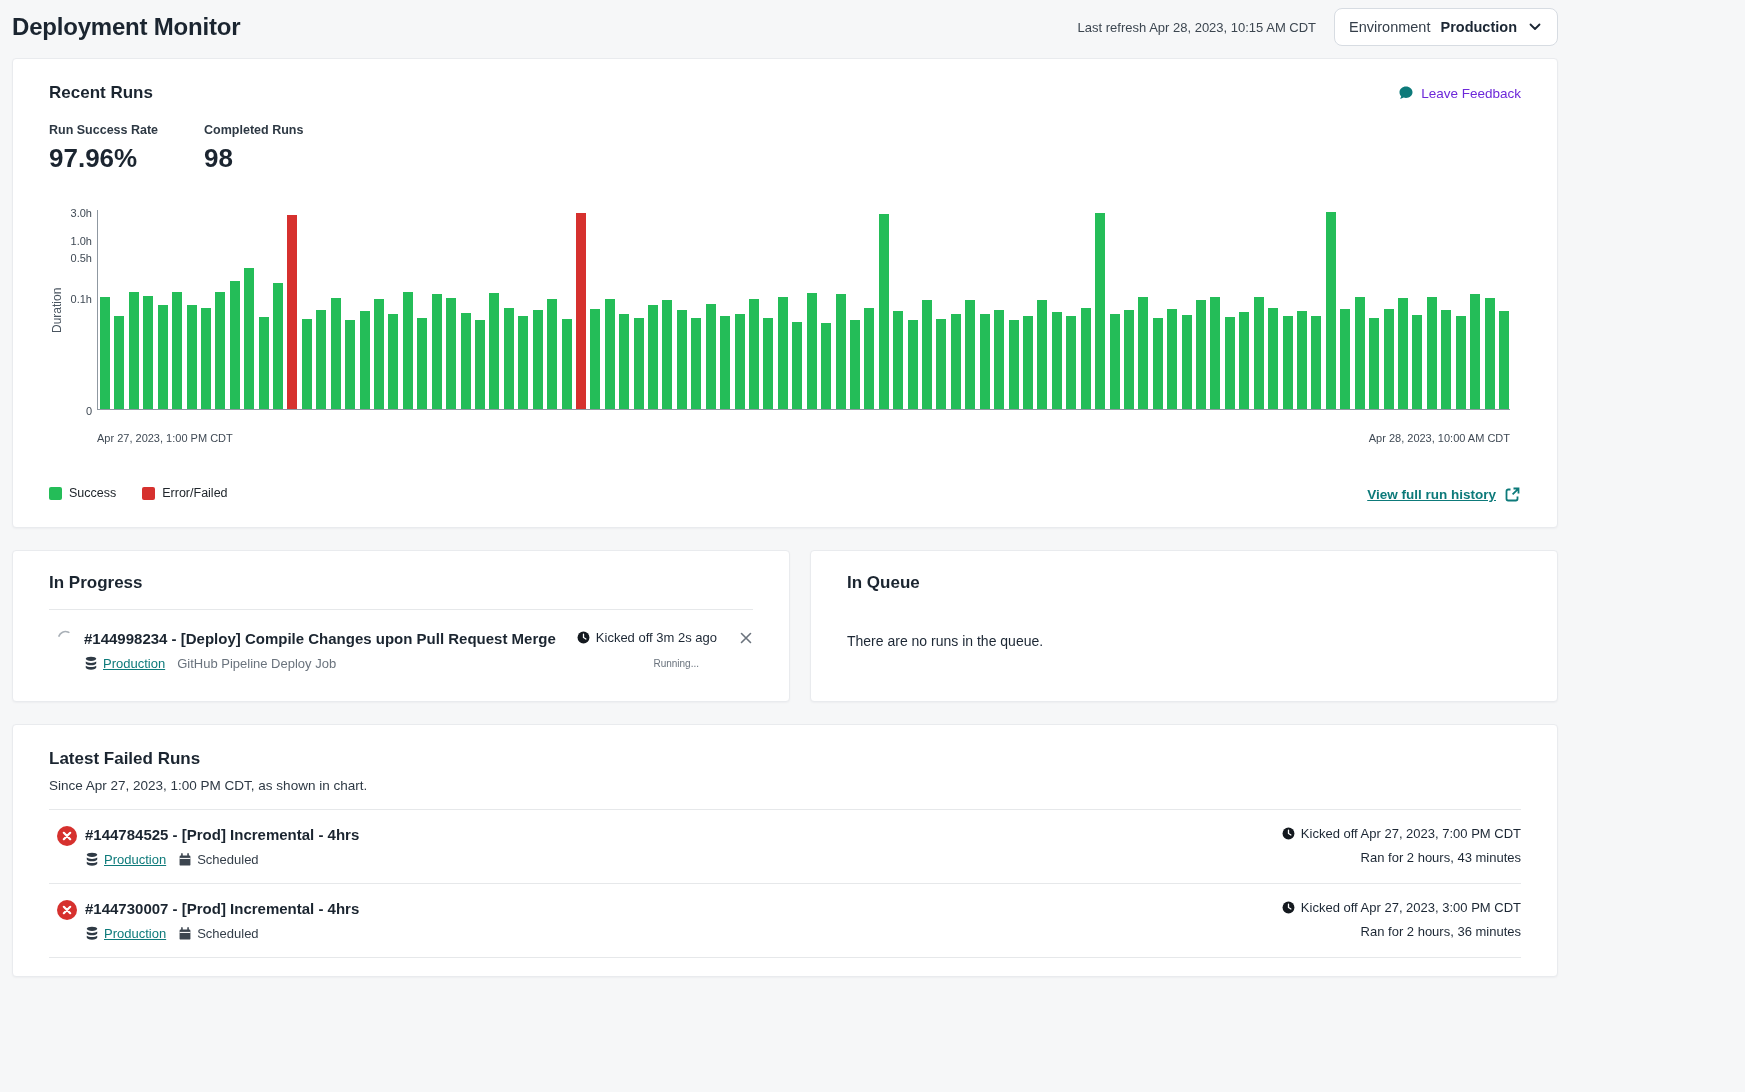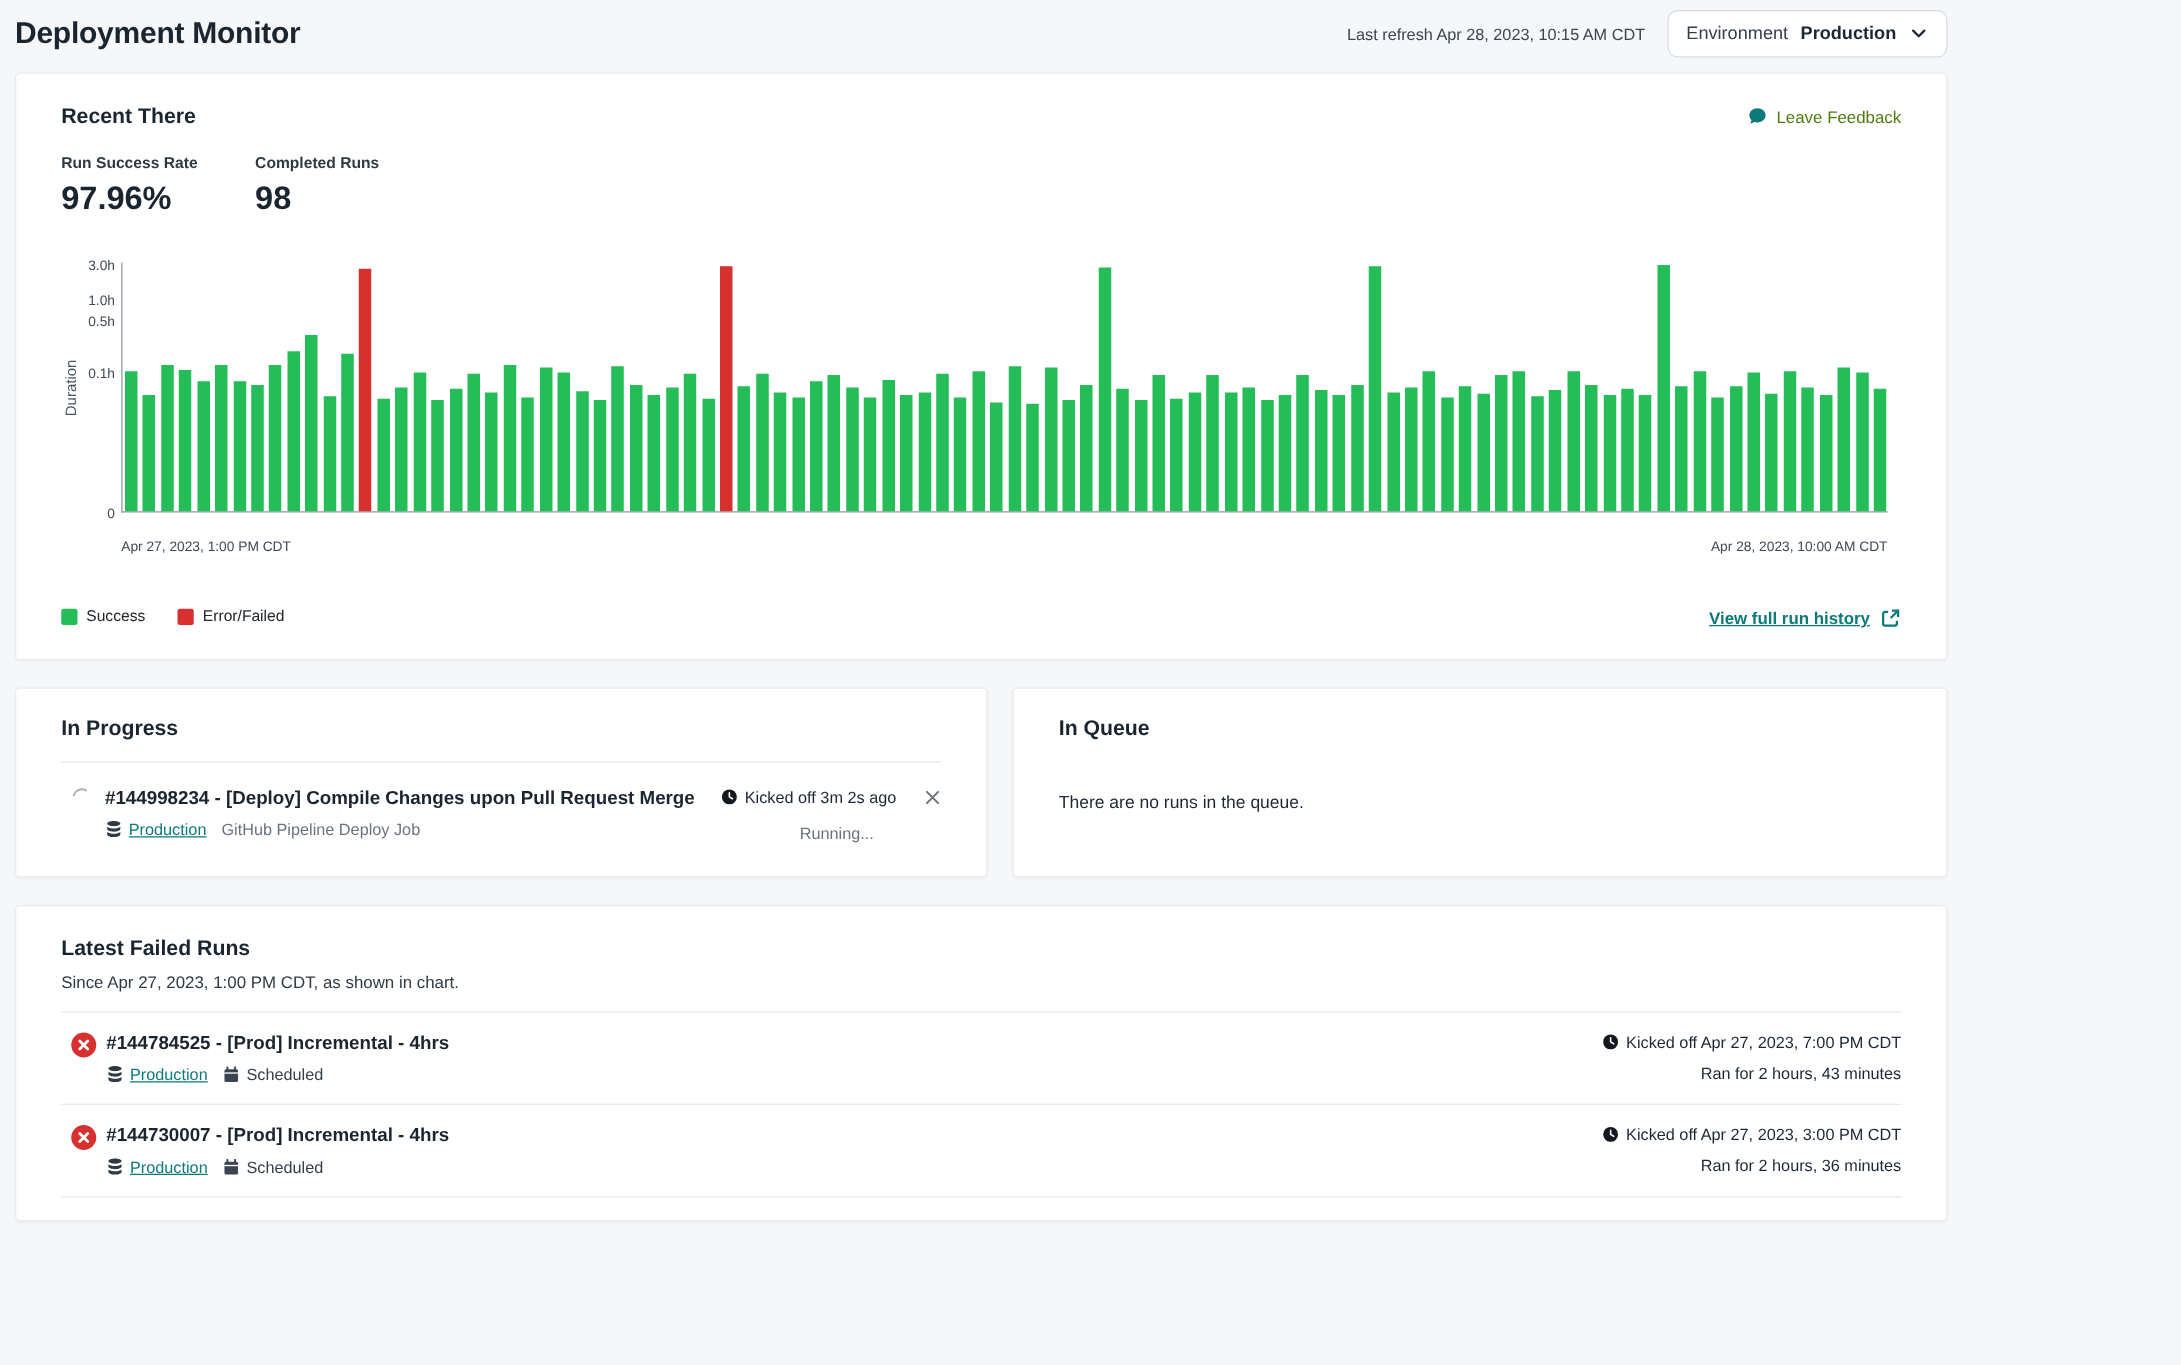--- a/index.html
+++ b/index.html
@@ -30,21 +30,21 @@
   
   .card {
     background:#fff; border:1px solid #e9ebee; border-radius:4px;
     box-shadow:0 1px 2px rgba(20,30,40,.04);
   }
   .card-title { font-size:17px; font-weight:700; color:#1b2530; }
 
   
   .recent-runs { padding:24px 36px; }
   .rr-head { display:flex; align-items:center; justify-content:space-between; }
-  .feedback { display:flex; align-items:flex-end; gap:7px; color:#4d7c0f; font-size:13.5px; cursor:pointer; }
+  .feedback { display:flex; align-items:flex-end; gap:7px; color:#6d28d9; font-size:13.5px; cursor:pointer; }
   .kpis { display:flex; gap:46px; margin-top:20px; }
   .kpi-label { font-size:12.5px; font-weight:700; color:#2e3944; }
   .kpi-value { font-size:26px; font-weight:700; color:#1b2530; margin-top:6px; }
 
   .chart { display:flex; margin-top:36px; }
   .y-title {
     font-size:12px; color:#4a5560; width:16px; height:200px;
     display:flex; align-items:center; justify-content:center;
     writing-mode:vertical-rl; transform:rotate(180deg);
   }
@@ -79,21 +79,21 @@
   .spinner { margin:0 10px 0 8px; flex:0 0 auto; }
   .run-main { flex:1; min-width:0; }
   .run-title { font-size:15px; font-weight:700; color:#1b2530; }
   .run-meta { display:flex; align-items:center; gap:12px; margin-top:9px; }
   .meta-link { display:flex; align-items:center; gap:5px; }
   .prod-link { font-size:13px; color:#0d7a7a; text-decoration:underline; cursor:pointer; }
   .meta-text { font-size:13px; color:#6a737d; }
   .meta-dark { font-size:13px; color:#343e49; }
   .run-right { margin-left:auto; text-align:right; flex:0 0 auto; }
   .kicked { display:inline-flex; align-items:center; gap:6px; font-size:13px; color:#1c2734; }
-  .sub-status { font-size:13px; color:#6a737d; margin-top:10px; padding-right:18px; }
+  .sub-status { font-size:10px; color:#6a737d; margin-top:10px; padding-right:18px; }
   .close-btn { margin-left:22px; margin-top:1px; cursor:pointer; flex:0 0 auto; }
   .queue-empty { font-size:14px; color:#1c2734; margin-top:40px; }
 
   
   .failed-card { margin-top:22px; padding:24px 36px 18px 36px; }
   .failed-sub { font-size:13.5px; color:#2e3944; margin-top:9px; }
   .failed-row { display:flex; align-items:flex-start; padding:16px 0 14px 8px; }
   .badge {
     width:20px; height:20px; border-radius:50%; background:#d6312e;
     display:flex; align-items:center; justify-content:center; margin-right:8px; flex:0 0 auto;
@@ -117,21 +117,21 @@
           <svg width="16" height="16" viewBox="0 0 16 16">
               <path d="M3.5 5.5 8 10l4.5-4.5" fill="none" stroke="#1c2734" stroke-width="1.8" stroke-linecap="round" stroke-linejoin="round"></path>
             </svg>
         </span>
       </div>
     </div>
   </div>
 
   <div class="card recent-runs">
     <div class="rr-head">
-      <div class="card-title">Recent There</div>
+      <div class="card-title">Recent Runs</div>
       <div class="feedback">
         <span>
           <svg width="16" height="16" viewBox="0 0 16 16">
               <path d="M8 1.5c3.6 0 6.5 2.5 6.5 5.7S11.6 12.9 8 12.9c-.8 0-1.6-.1-2.3-.3L2.2 14l1-2.8C2.2 10.2 1.5 8.8 1.5 7.2 1.5 4 4.4 1.5 8 1.5z" fill="#0d7a7a"></path>
             </svg>
         </span>
         <span>Leave Feedback</span>
       </div>
     </div>
 

